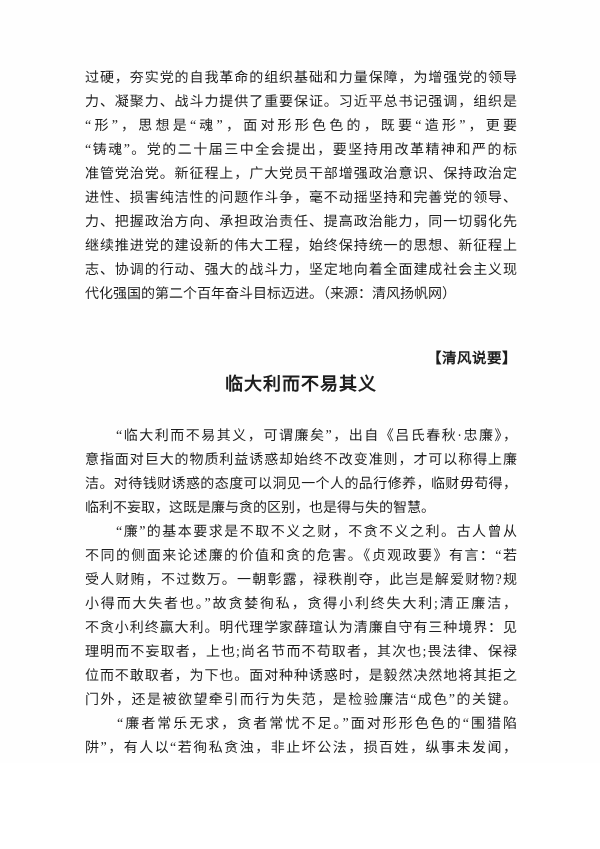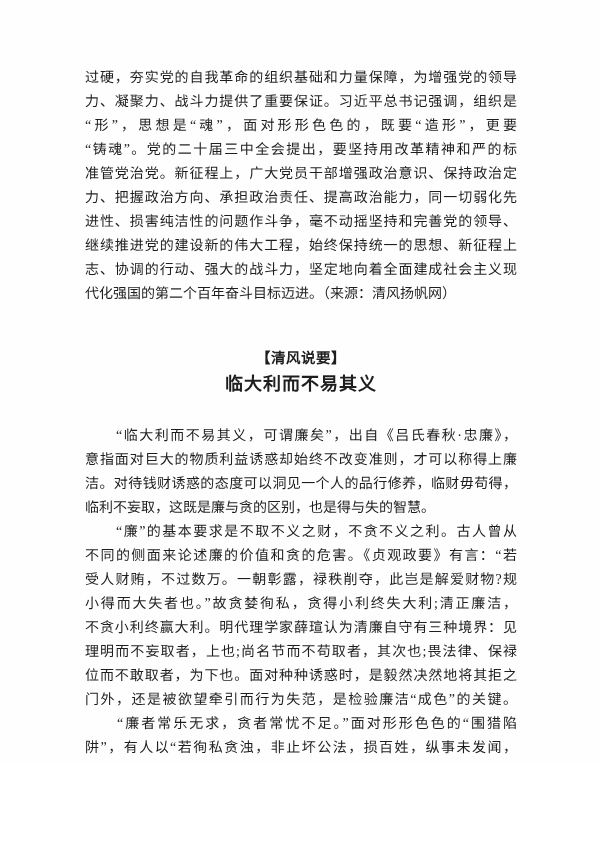--- a/index.html
+++ b/index.html
@@ -35,21 +35,21 @@
   }
   .line.short {
     text-align: center;
     text-align-last: left;
   }
   .section-label {
     margin-top: 40px;
     font-size: 14.5px;
     line-height: 24px;
     font-weight: 600;
-    text-align: center;
+    text-align: right;
     letter-spacing: 0.5px;
   }
   .article-title {
     font-size: 18px;
     line-height: 28px;
     font-weight: bold;
     text-align: center;
     letter-spacing: 1px;
   }
   .para-gap { margin-top: 26px; }
@@ -66,22 +66,22 @@
 
 <div class="page">
   <div class="content">
 
     <div class="paragraph">
         <div class="line">过硬，夯实党的自我革命的组织基础和力量保障，为增强党的领导</div>
         <div class="line">力、凝聚力、战斗力提供了重要保证。习近平总书记强调，组织是</div>
         <div class="line">“形”，思想是“魂”，面对形形色色的，既要“造形”，更要</div>
         <div class="line">“铸魂”。党的二十届三中全会提出，要坚持用改革精神和严的标</div>
         <div class="line">准管党治党。新征程上，广大党员干部增强政治意识、保持政治定</div>
+        <div class="line">进性、损害纯洁性的问题作斗争，毫不动摇坚持和完善党的领导、</div>
         <div class="line">力、把握政治方向、承担政治责任、提高政治能力，同一切弱化先</div>
-        <div class="line">进性、损害纯洁性的问题作斗争，毫不动摇坚持和完善党的领导、</div>
         <div class="line">继续推进党的建设新的伟大工程，始终保持统一的思想、新征程上</div>
         <div class="line">志、协调的行动、强大的战斗力，坚定地向着全面建成社会主义现</div>
         <div class="line short">代化强国的第二个百年奋斗目标迈进。（来源：清风扬帆网）</div>
       </div>
 
     <div class="section-label">【清风说要】</div>
 
     <div class="article-title">临大利而不易其义</div>
 
     <div class="paragraph para-gap">

